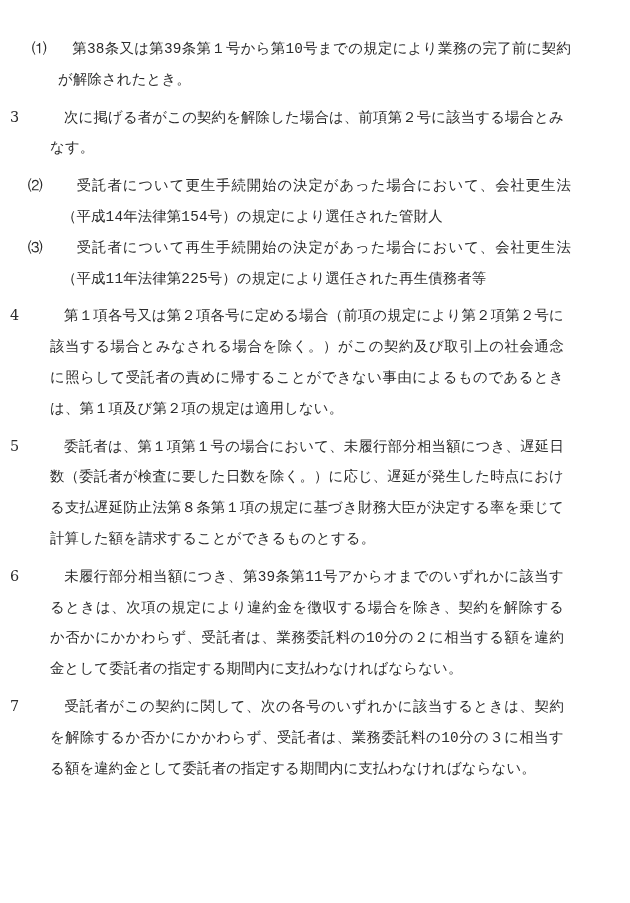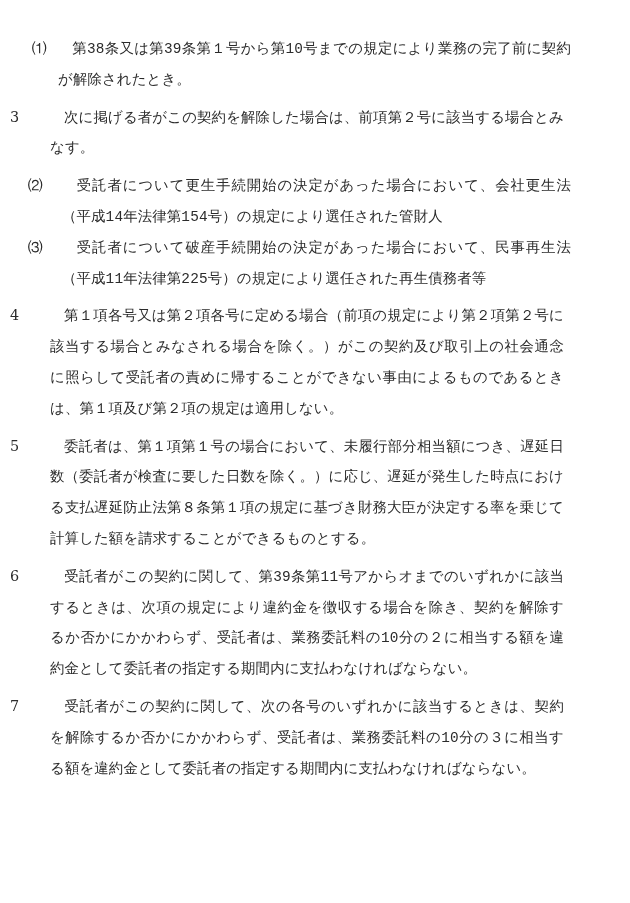--- a/index.html
+++ b/index.html
@@ -77,19 +77,19 @@
   }
 </style>
 </head>
 <body>
 
 <div class="page">
   <div class="body-col">
       <p class="blk lvl2"><span class="marker">⑴</span><span class="gap"></span><span class="txt">第38条又は第39条第１号から第10号までの規定により業務の完了前に契約が解除されたとき。</span></p>
       <p class="blk lvl1"><span class="marker">3</span><span class="gap"></span><span class="txt">次に掲げる者がこの契約を解除した場合は、前項第２号に該当する場合とみなす。</span></p>
       <p class="blk lvl2 deep"><span class="marker">⑵</span><span class="gap"></span><span class="txt">受託者について更生手続開始の決定があった場合において、会社更生法（平成14年法律第154号）の規定により選任された管財人</span></p>
-      <p class="blk lvl2 deep"><span class="marker">⑶</span><span class="gap"></span><span class="txt">受託者について破産手続開始の決定があった場合において、民事再生法（平成11年法律第225号）の規定により選任された再生債務者等</span></p>
+      <p class="blk lvl2 deep"><span class="marker">⑶</span><span class="gap"></span><span class="txt">受託者について再生手続開始の決定があった場合において、会社更生法（平成11年法律第225号）の規定により選任された再生債務者等</span></p>
       <p class="blk lvl1"><span class="marker">4</span><span class="gap"></span><span class="txt">第１項各号又は第２項各号に定める場合（前項の規定により第２項第２号に該当する場合とみなされる場合を除く。）がこの契約及び取引上の社会通念に照らして受託者の責めに帰することができない事由によるものであるときは、第１項及び第２項の規定は適用しない。</span></p>
       <p class="blk lvl1"><span class="marker">5</span><span class="gap"></span><span class="txt">委託者は、第１項第１号の場合において、未履行部分相当額につき、遅延日数（委託者が検査に要した日数を除く。）に応じ、遅延が発生した時点における支払遅延防止法第８条第１項の規定に基づき財務大臣が決定する率を乗じて計算した額を請求することができるものとする。</span></p>
-      <p class="blk lvl1"><span class="marker">6</span><span class="gap"></span><span class="txt">受託者がこの契約に関して、第39条第11号アからオまでのいずれかに該当するときは、次項の規定により違約金を徴収する場合を除き、契約を解除するか否かにかかわらず、受託者は、業務委託料の10分の２に相当する額を違約金として委託者の指定する期間内に支払わなければならない。</span></p>
+      <p class="blk lvl1"><span class="marker">6</span><span class="gap"></span><span class="txt">未履行部分相当額につき、第39条第11号アからオまでのいずれかに該当するときは、次項の規定により違約金を徴収する場合を除き、契約を解除するか否かにかかわらず、受託者は、業務委託料の10分の２に相当する額を違約金として委託者の指定する期間内に支払わなければならない。</span></p>
       <p class="blk lvl1"><span class="marker">7</span><span class="gap"></span><span class="txt">受託者がこの契約に関して、次の各号のいずれかに該当するときは、契約を解除するか否かにかかわらず、受託者は、業務委託料の10分の３に相当する額を違約金として委託者の指定する期間内に支払わなければならない。</span></p>
     </div>
 </div>
 
 </body></html>

